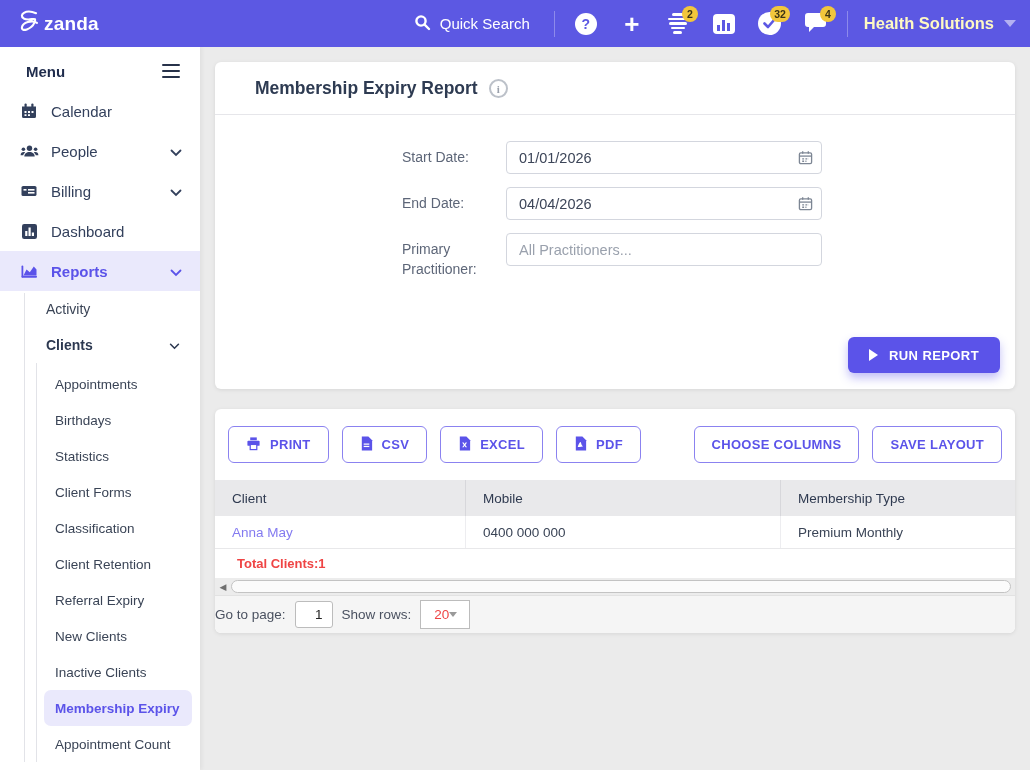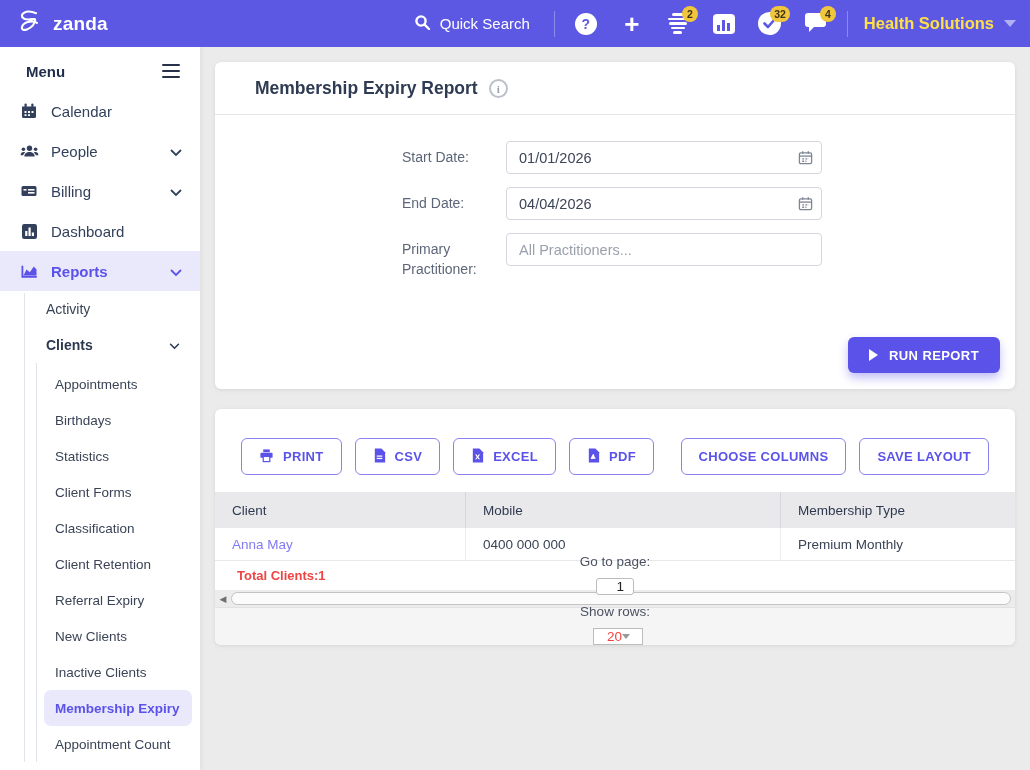--- a/index.html
+++ b/index.html
@@ -2,38 +2,38 @@
 <html><head>
 <meta charset="utf-8">
 <style>
   * { box-sizing: border-box; margin: 0; padding: 0; }
   html, body { width: 1030px; height: 770px; overflow: hidden; }
   body { font-family: "Liberation Sans", sans-serif; background: #ebebeb; position: relative; }
 
   
   .topbar { position: absolute; top: 0; left: 0; width: 1030px; height: 47px;
     background: #5c58e3; display: flex; align-items: center; padding: 0 14px; z-index: 30; }
-  .brand { display: flex; align-items: center; gap: 9px; color: #fff; text-align: right; }
+  .brand { display: flex; align-items: center; color: #fff; text-align: right; }
   .brand-name { font-size: 19px; font-weight: bold; letter-spacing: .2px; }
   .topbar-spacer { flex: 1; }
   .qsearch { display: flex; align-items: center; gap: 9px; color: #fff; font-size: 15px; cursor: pointer; margin-right: 16px; }
   .tb-divider { width: 1px; height: 26px; background: rgba(255,255,255,.3); margin: 0 8px; }
   .tb-iconbtn { position: relative; width: 34px; height: 40px; display: grid; place-items: center; margin: 0 6px; cursor: pointer; }
   .badge { position: absolute; top: 2px; right: -3px; min-width: 16px; height: 16px; border-radius: 9px;
     background: #f2c63c; color: #3c3315; font-size: 10.5px; font-weight: bold;
     display: flex; align-items: center; justify-content: center; padding: 0 4px; }
   .help-circle { width: 22px; height: 22px; border-radius: 50%; background: #fff; color: #5c58e3;
     font-weight: bold; font-size: 14px; display: grid; place-items: center; }
   .plus-glyph { color: #fff; font-size: 26px; font-weight: bold; line-height: 1; }
   .wl { display: flex; flex-direction: column; align-items: center; gap: 2px; }
   .wl i { display: block; height: 2.6px; border-radius: 2px; background: #fff; }
   .chart-chip { width: 22px; height: 20px; background: #fff; border-radius: 4px; display: flex; align-items: flex-end; justify-content: center; gap: 2px; padding: 3px 3px; }
   .chart-chip i { display: block; width: 3px; background: #5c58e3; }
   .check-circle { width: 23px; height: 23px; border-radius: 50%; background: #fff; color: #5c58e3; display: grid; place-items: center; font-size: 14px; font-weight: bold; }
-  .account { display: flex; align-items: center; gap: 10px; color: #fde047; font-size: 16.5px; font-weight: bold; margin-left: 8px; cursor: pointer; }
+  .account { display: flex; align-items: center; gap: 10px; color: #fef9c3; font-size: 16.5px; font-weight: bold; margin-left: 8px; cursor: pointer; }
   .caret-down { width: 0; height: 0; border-left: 6px solid transparent; border-right: 6px solid transparent; border-top: 7px solid #b3b0f2; }
 
   
   .sidebar { position: absolute; top: 47px; left: 0; width: 200px; height: 723px;
     background: #fff; box-shadow: 2px 0 4px rgba(0,0,0,.05); z-index: 20; overflow: hidden; }
   .menu-header { height: 44px; display: flex; align-items: center; justify-content: space-between;
     padding: 4px 18px 0 26px; }
   .menu-title { font-size: 15px; font-weight: bold; color: #1f2c4c; }
   .hamburger { display: flex; flex-direction: column; gap: 3.5px; cursor: pointer; padding: 4px 2px; }
   .hamburger i { display: block; width: 18px; height: 2.4px; background: #27324a; border-radius: 2px; }
@@ -82,21 +82,21 @@
   .field-cal-ico { position: absolute; right: 9px; top: 9px; color: #7d8694; pointer-events: auto; cursor: pointer; }
 
   .run-row { display: flex; justify-content: flex-end; padding: 45px 15px 16px 0; }
   .run-btn { background: #5b53e9; color: #fff; border: none; border-radius: 6px; height: 36px;
     padding: 0 21px; font-size: 13px; font-weight: bold; letter-spacing: .4px;
     display: flex; align-items: center; gap: 11px; cursor: pointer;
     box-shadow: 0 5px 10px rgba(91,83,233,.38); font-family: "Liberation Sans", sans-serif; }
   .play-tri { width: 0; height: 0; border-top: 6px solid transparent; border-bottom: 6px solid transparent; border-left: 9px solid #fff; }
 
   .card2 { margin-top: 20px; overflow: hidden; }
-  .toolbar { display: flex; align-items: center; gap: 13px; padding: 17px 26px; margin-top: 12px; }
+  .toolbar { display: flex; align-items: center; gap: 13px; padding: 17px 13px; }
   .tb-btn { height: 37px; border: 1px solid #8b82f0; border-radius: 6px; background: #fff;
     color: #5b53e9; font-weight: bold; font-size: 13px; letter-spacing: .3px;
     display: flex; align-items: center; gap: 9px; padding: 0 17px; cursor: pointer;
     font-family: "Liberation Sans", sans-serif; }
   .toolbar .spacer { flex: 1; }
 
   .grid-hint { border-top: 1px solid #e8e8ea; border-bottom: 1px solid #e8e8ea;
     height: 35px; display: flex; align-items: center; padding-left: 17px;
     font-size: 13px; font-weight: bold; color: #2e3b52; }
 
@@ -108,21 +108,21 @@
   .client-link { color: #837af0; cursor: pointer; }
 
   .total-row { height: 29px; display: flex; align-items: center; padding-left: 22px;
     font-size: 13px; font-weight: bold; color: #ef4444; }
 
   .hscroll { height: 17px; background: #ececec; display: flex; align-items: center; }
   .hs-arrow { width: 16px; display: grid; place-items: center; color: #6f6f6f; font-size: 9px; cursor: pointer; }
   .hs-thumb { flex: 1; height: 13px; background: #fbfbfb; border: 1px solid #c3c3c3; border-radius: 7px; margin-right: 4px; cursor: grab; }
 
   .pagination { height: 38px; background: #f5f5f5; border-top: 1px solid #e2e2e2;
-    display: flex; align-items: center; justify-content: flex-end; gap: 9px; font-size: 13.5px; color: #4a5160; flex-direction: column; }
+    display: flex; align-items: center; gap: 9px; font-size: 13.5px; color: #4a5160; }
   .page-input { width: 38px; height: 27px; border: 1px solid #bcbcbc; border-radius: 3px;
     background: #fff; text-align: right; padding-right: 9px; font-size: 13.5px; color: #222;
     outline: none; font-family: "Liberation Sans", sans-serif; }
   .rows-select { width: 50px; height: 29px; border: 1px solid #bcbcbc; background: #fff;
     display: flex; align-items: center; padding-left: 13px; gap: 0; font-size: 13.5px; color: #ef4444;
     cursor: pointer; margin-right: -6px; }
   .mini-caret { width: 0; height: 0; border-left: 4px solid transparent; border-right: 4px solid transparent; border-top: 5px solid #9a9a9a; }
 </style>
 </head>
 <body>

